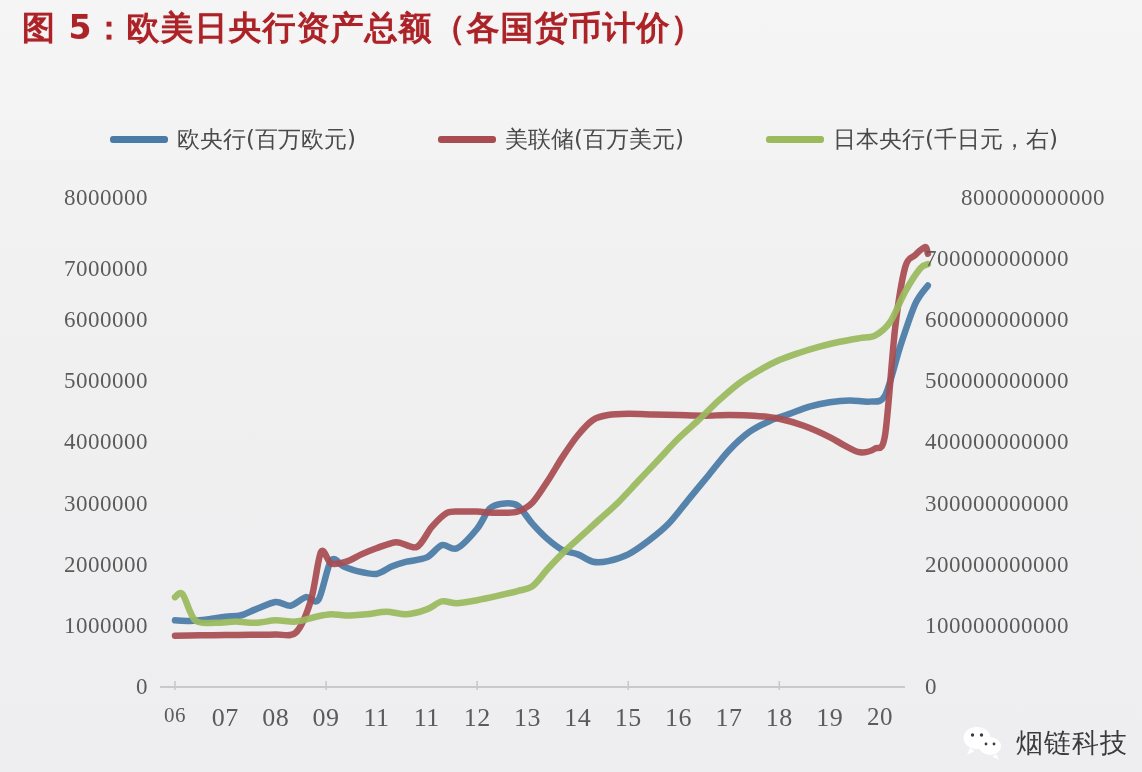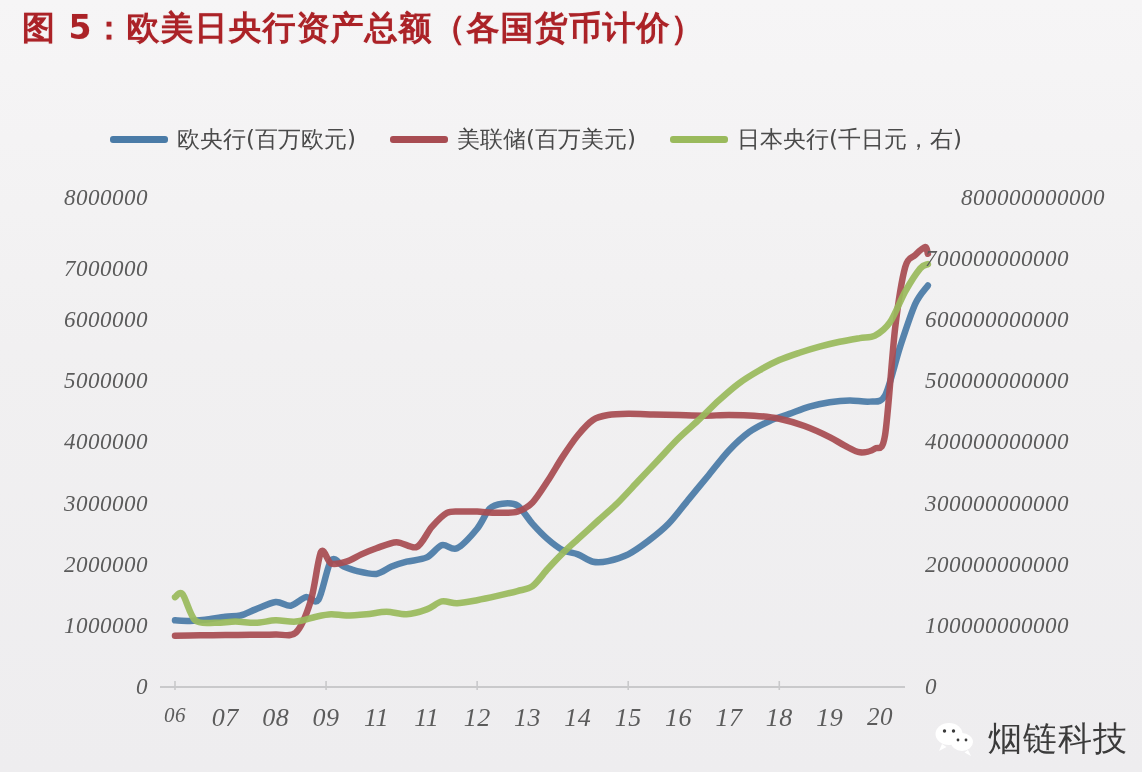--- a/index.html
+++ b/index.html
@@ -37,21 +37,21 @@
     text-shadow: 0 0 1px rgba(171,34,39,0.35);
   }
 
   
   .legend {
     position: absolute;
     left: 110px;
     top: 124px;
     display: flex;
     align-items: center;
-    gap: 34px;
+    gap: 82px;
     white-space: nowrap;
   }
   .legend-item {
     display: flex;
     align-items: center;
     gap: 9px;
   }
   .legend-swatch {
     display: block;
     width: 58px;
@@ -82,42 +82,41 @@
   }
 
   
   .tick {
     position: absolute;
     font-size: 23px;
     color: #5b5b5b;
     font-family: "Liberation Serif", serif;
     white-space: nowrap;
     letter-spacing: 0.5px;
-    font-style: italic;
   }
   .tick.left  { text-align: right; right: auto; }
   .tick.right { text-align: left; }
   .tick.xtick { text-align: center; }
 
   
   .watermark {
     position: absolute;
     right: 14px;
     bottom: 10px;
     display: flex;
     align-items: center;
     gap: 10px;
   }
   .wechat-icon {
     width: 44px;
     height: 38px;
     position: relative;
   }
   .wm-text {
-    font-size: 34px;
+    font-size: 27px;
     color: #3b3b3b;
     font-family: "DejaVu Sans", "Liberation Sans", sans-serif;
     letter-spacing: 1px;
   }
 </style>
 </head>
 <body>
 
 <div id="root">
 

